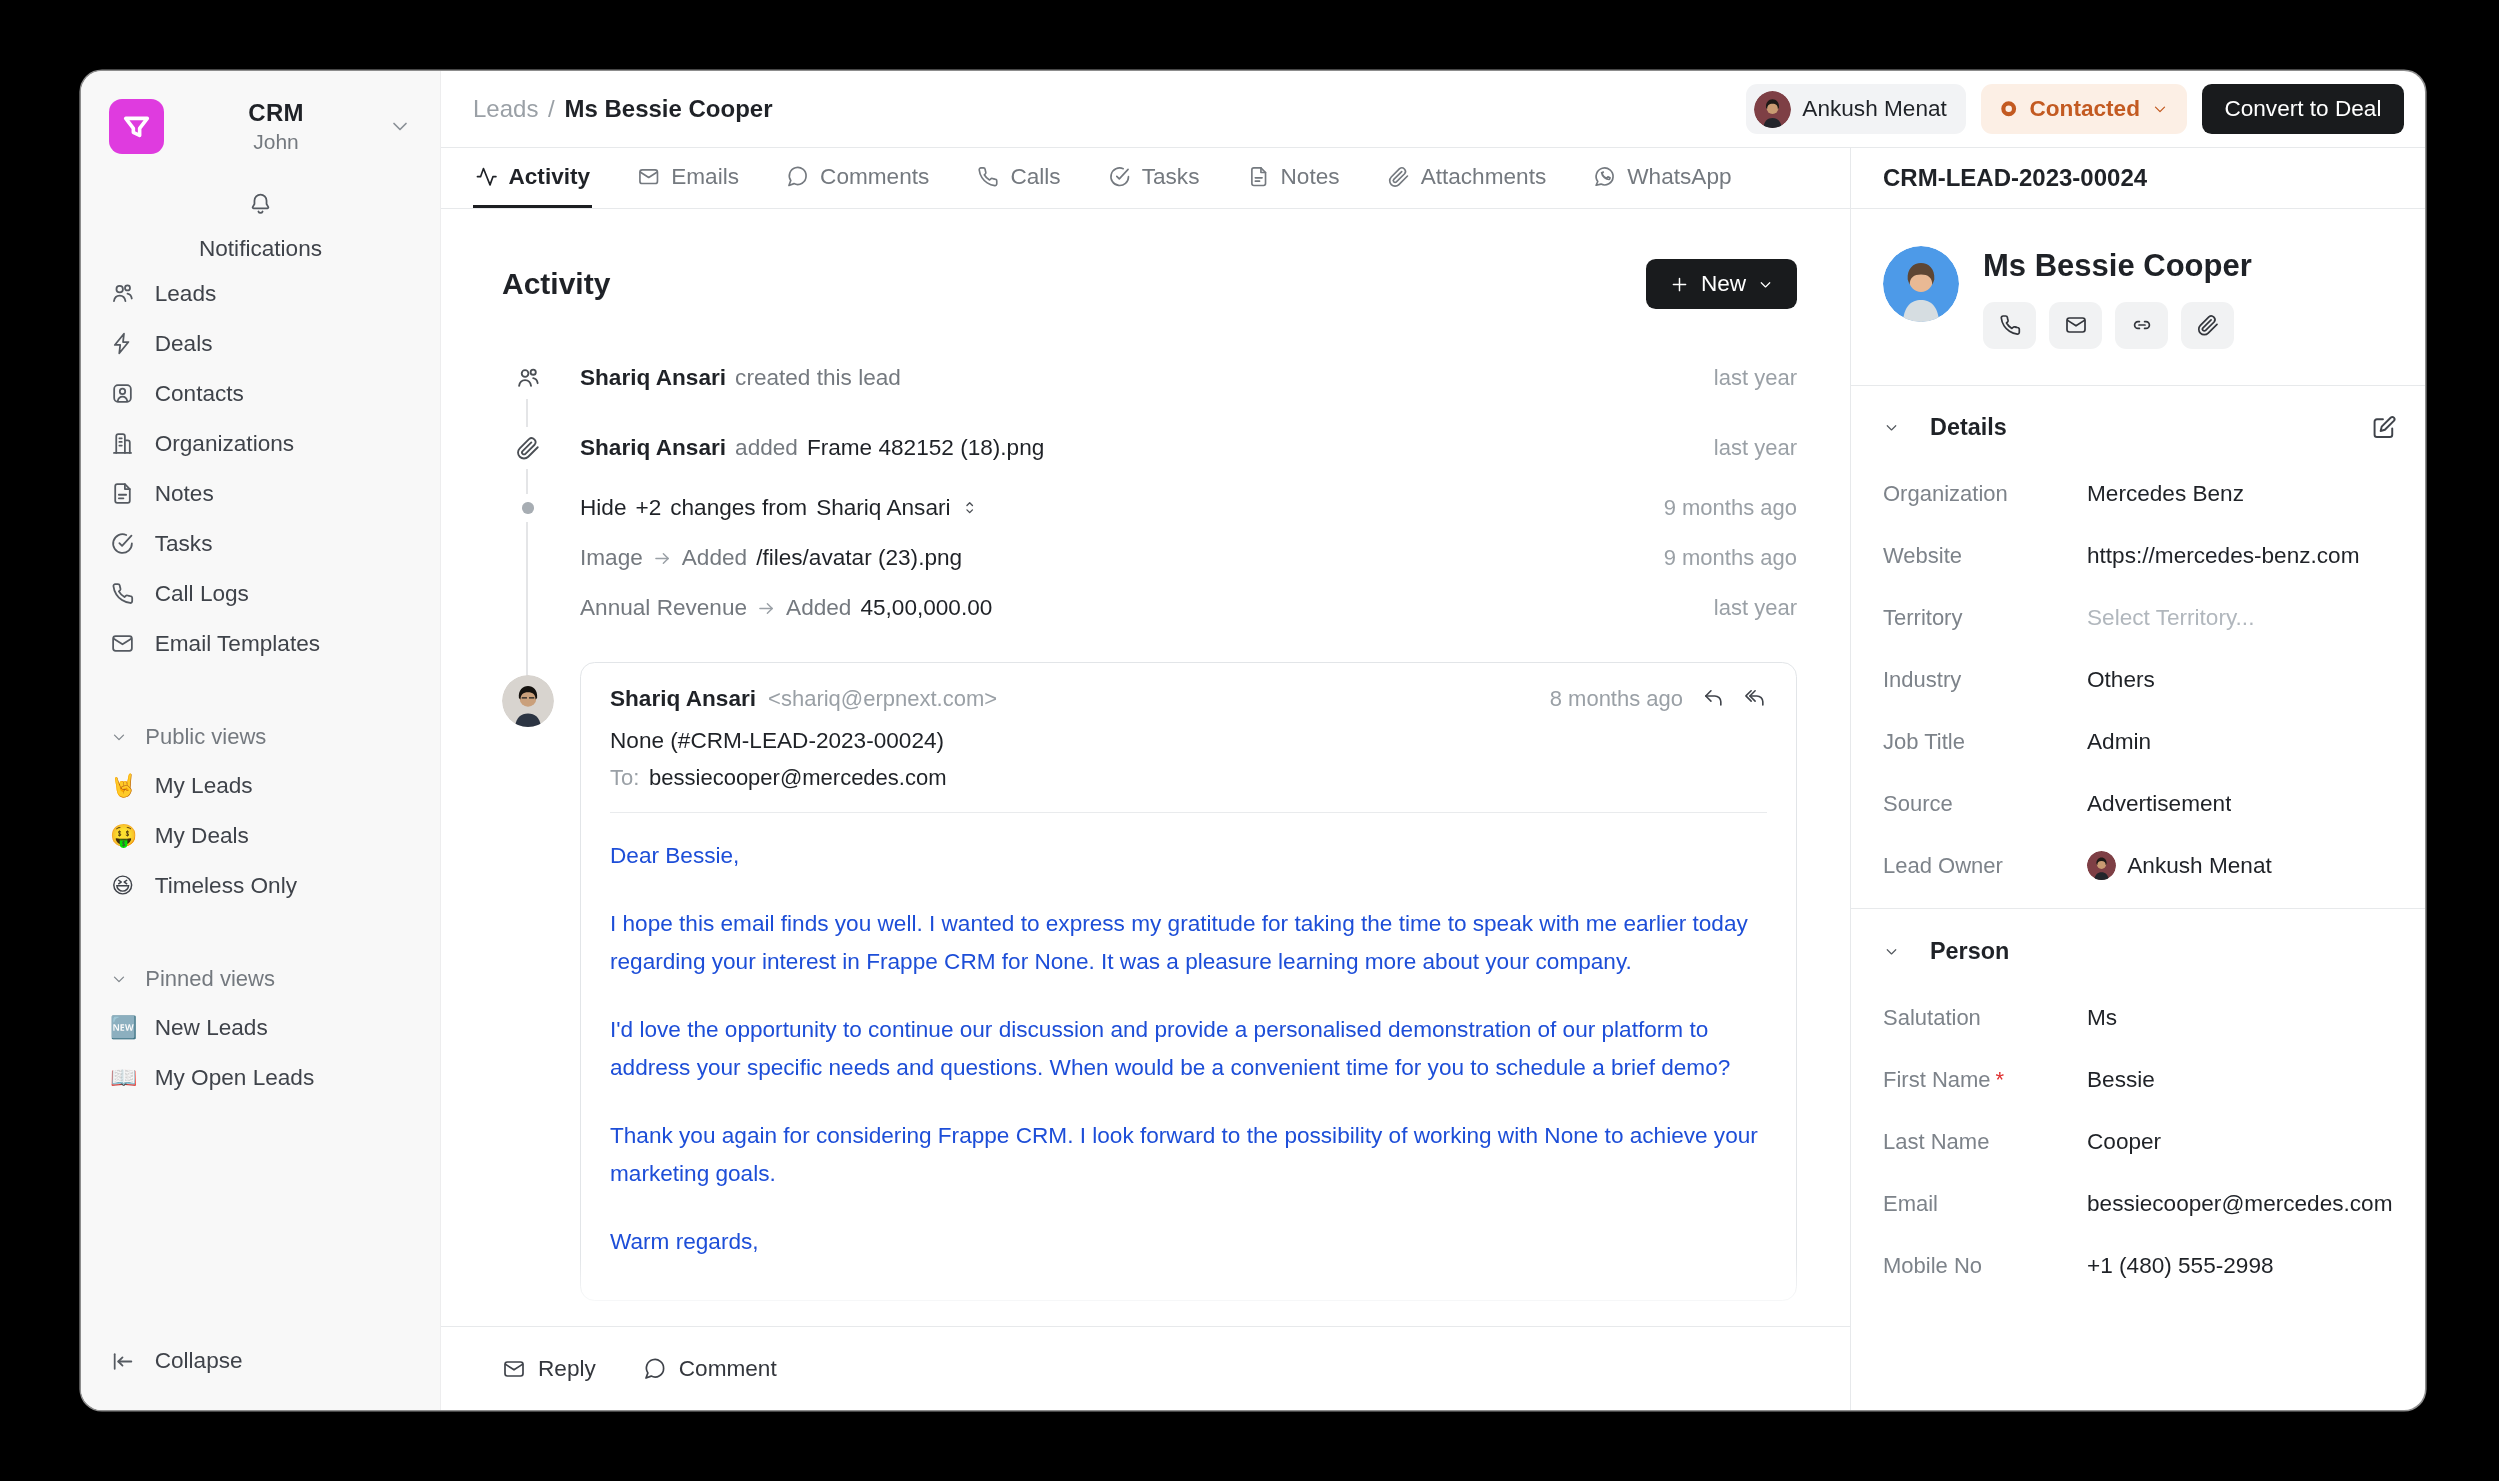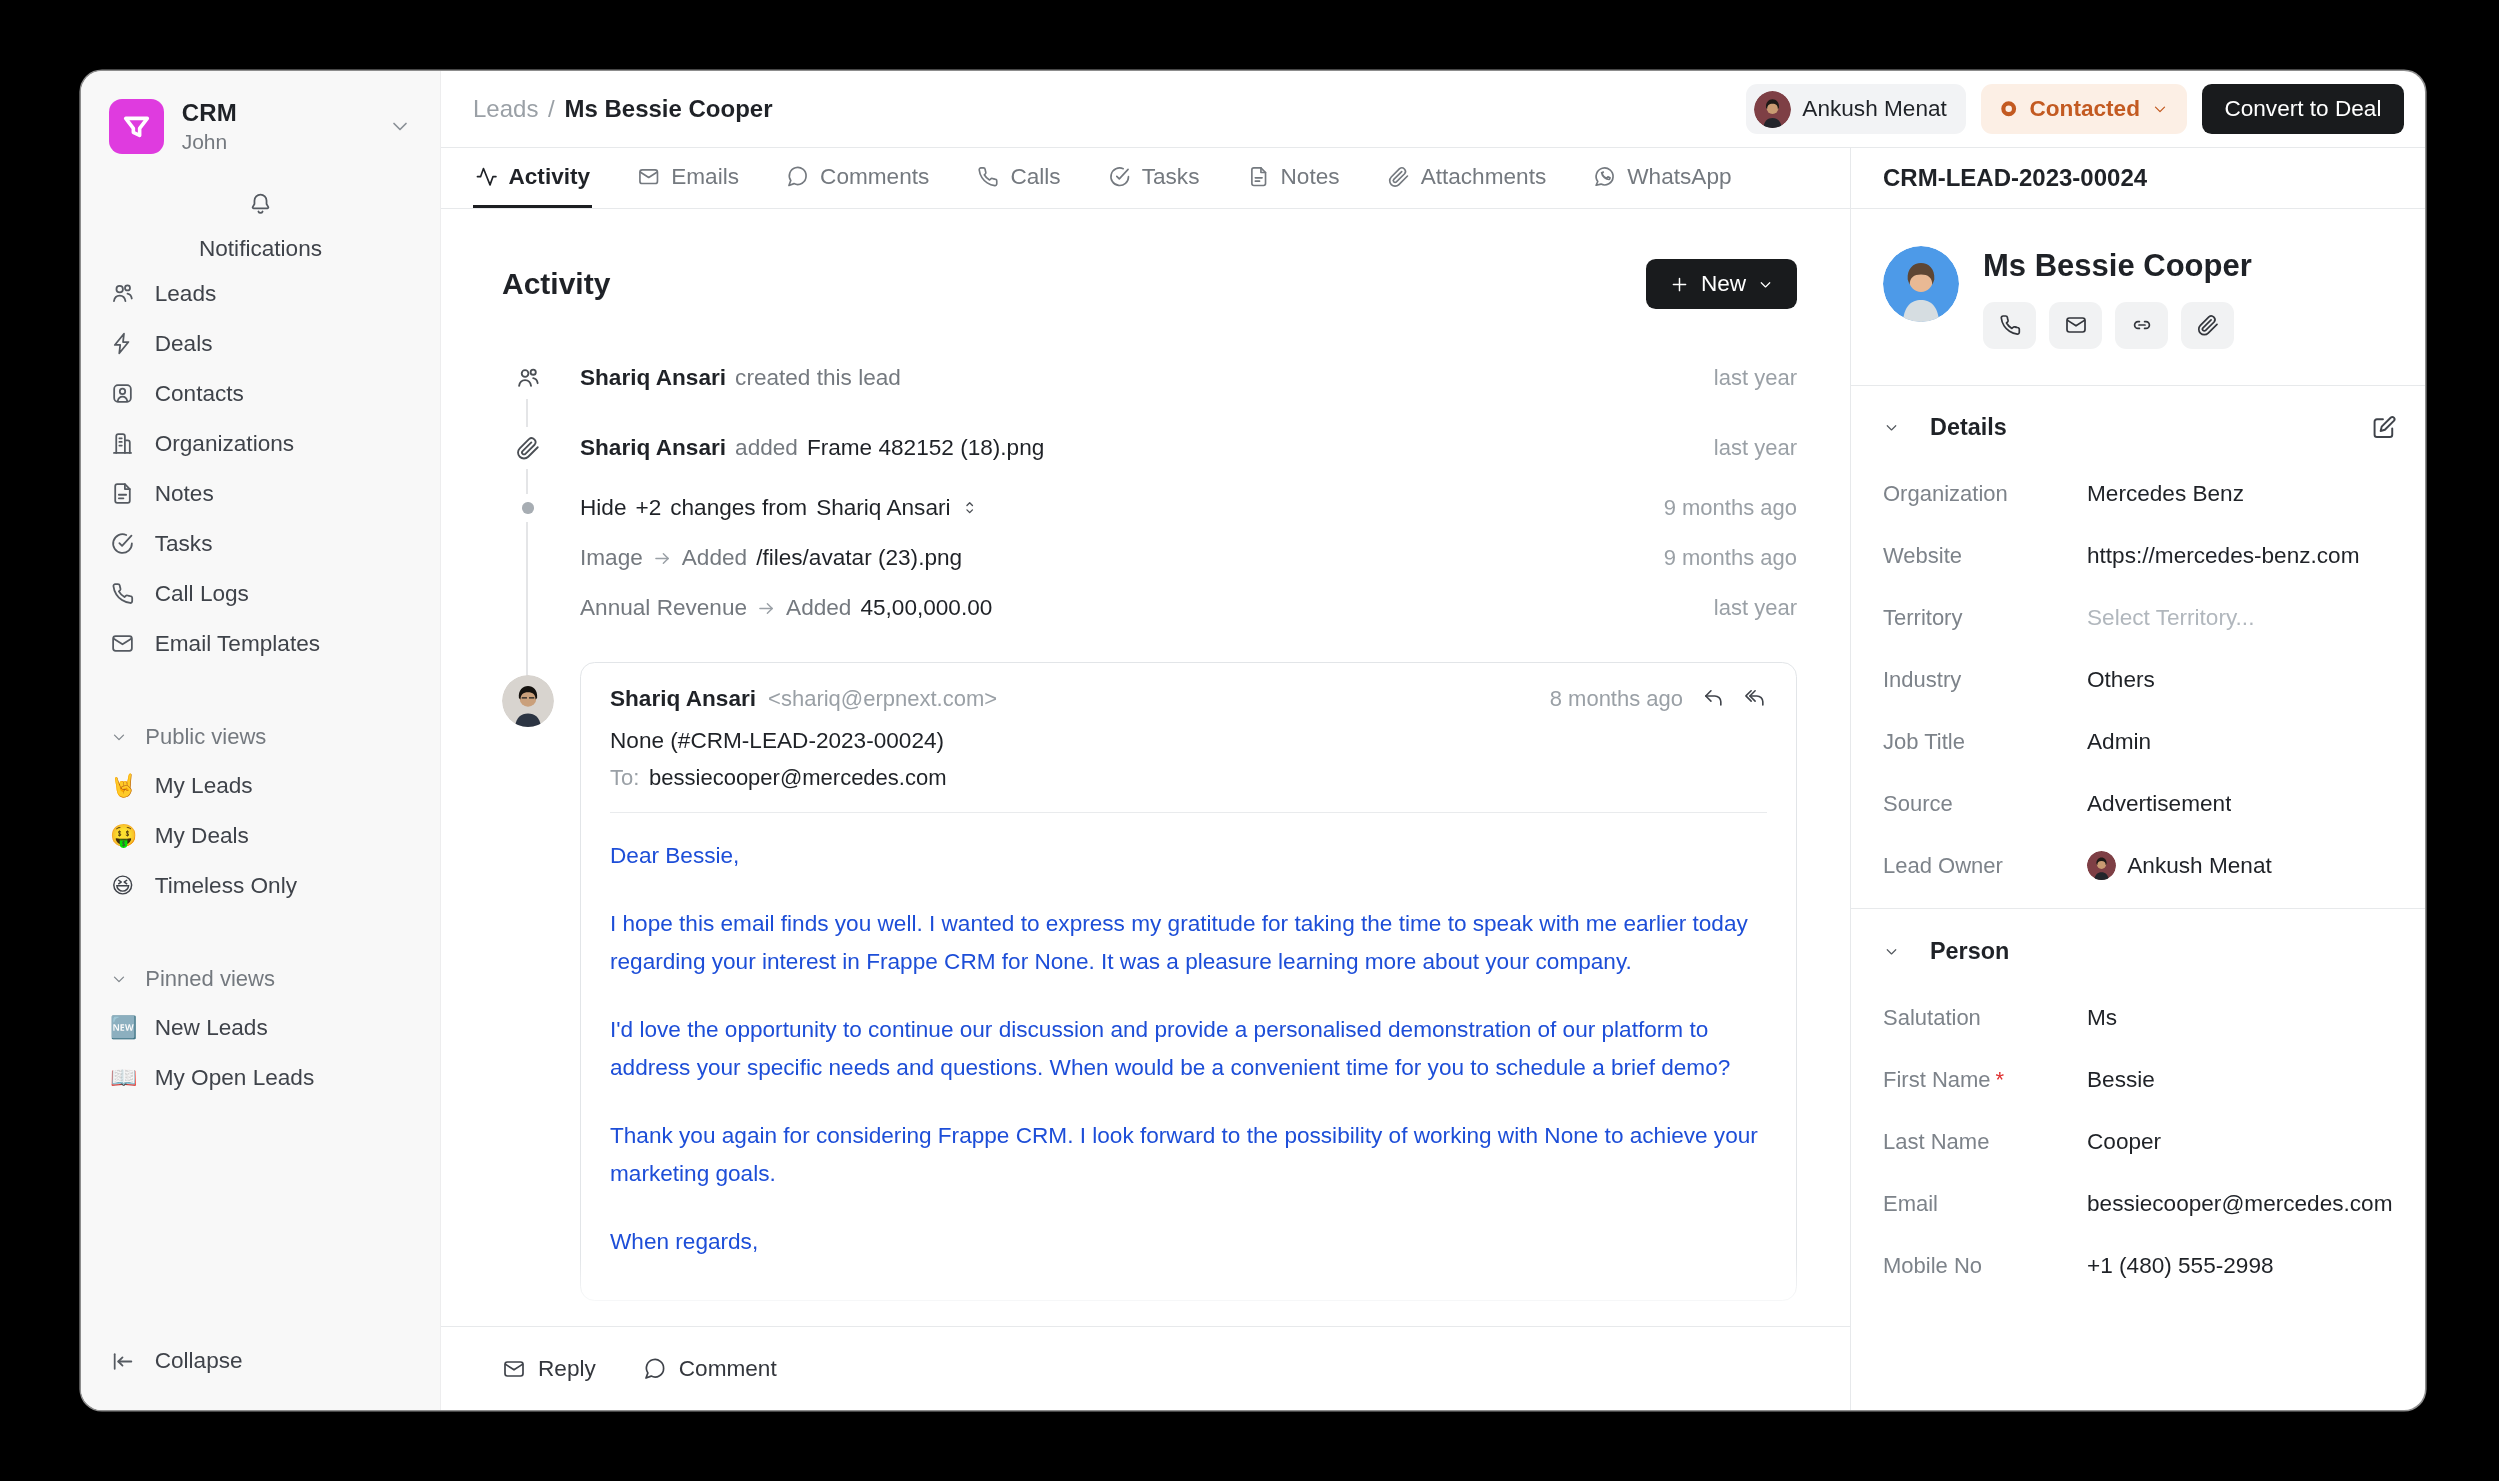--- a/index.html
+++ b/index.html
@@ -11,21 +11,21 @@
   .window{ position:absolute; left:81px; top:71px; width:2344px; height:1339px; background:#fff;
            border-radius:21px; overflow:hidden; display:flex; box-shadow:0 0 0 1.6px #8d8d8d; }
   .icon{ display:inline-flex; flex:none; }
   .icon svg{ width:100%; height:100%; display:block; }
 
   
   .sidebar{ width:360px; flex:none; background:var(--sb); border-right:0.8px solid #ededee; display:flex; flex-direction:column; padding:21px 18px 24px; }
   .app-switcher{ display:flex; align-items:center; gap:18px; padding:6.5px 9.7px; border-radius:11.3px; cursor:pointer; }
   .logo{ width:55px; height:55px; border-radius:13px; background:var(--logo); display:flex; align-items:center; justify-content:center; }
   .logo .icon{ width:45px; height:45px; }
-  .app-titles{ flex:1; min-width:0; }
+  .app-titles{ flex:1; min-width:0;text-align:center; }
   .app-title{ font-size:24px; font-weight:700; color:var(--text); letter-spacing:0.2px; }
   .app-sub{ font-size:21px; color:var(--muted); margin-top:3.2px; }
   .app-chevron{ width:24px; height:24px; color:#8a9097; }
   .side-item{ display:flex; align-items:center; gap:19.4px; height:50px; padding:0 11.3px; border-radius:9.7px; color:var(--soft); font-size:22.6px; cursor:pointer; }
   .side-item .icon{ width:25px; height:25px; color:#555a61; }
   .notif{ margin-top:31px;flex-direction:column; }
   .side-nav{ margin-top:27.5px; display:flex; flex-direction:column; }
   .views{ display:flex; flex-direction:column; }
   .views-header{ display:flex; align-items:center; gap:17px; height:47px; padding:0 11.3px; margin-top:45px; color:var(--muted); font-size:22px; cursor:pointer; }
   .views-header .icon{ width:18px; height:18px; color:#81878d; }
@@ -545,21 +545,21 @@
                 <div class="eto">
                   <span class="to-label">To:</span>
                   <span class="to-val">bessiecooper@mercedes.com</span>
                 </div>
                 <hr class="ediv">
                 <div class="ebody">
                   <p>Dear Bessie,</p>
                   <p>I hope this email finds you well. I wanted to express my gratitude for taking the time to speak with me earlier today regarding your interest in Frappe CRM for None. It was a pleasure learning more about your company.</p>
                   <p>I'd love the opportunity to continue our discussion and provide a personalised demonstration of our platform to address your specific needs and questions. When would be a convenient time for you to schedule a brief demo?</p>
                   <p>Thank you again for considering Frappe CRM. I look forward to the possibility of working with None to achieve your marketing goals.</p>
-                  <p>When regards,</p>
+                  <p>Warm regards,</p>
                 </div>
               </div>
             </div>
 
           </div>
           <div class="fade"></div>
         </div>
 
         <div class="bottombar">
           <button class="bbtn">

